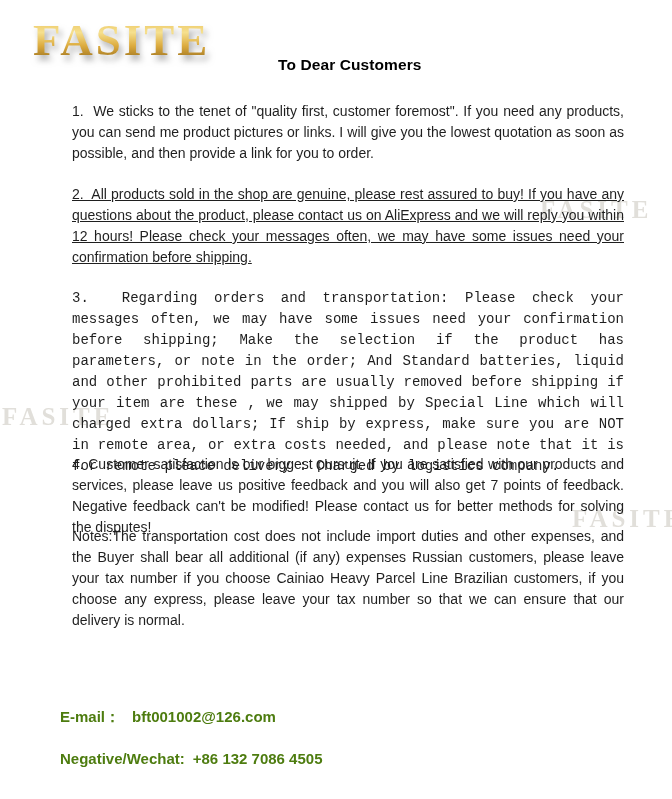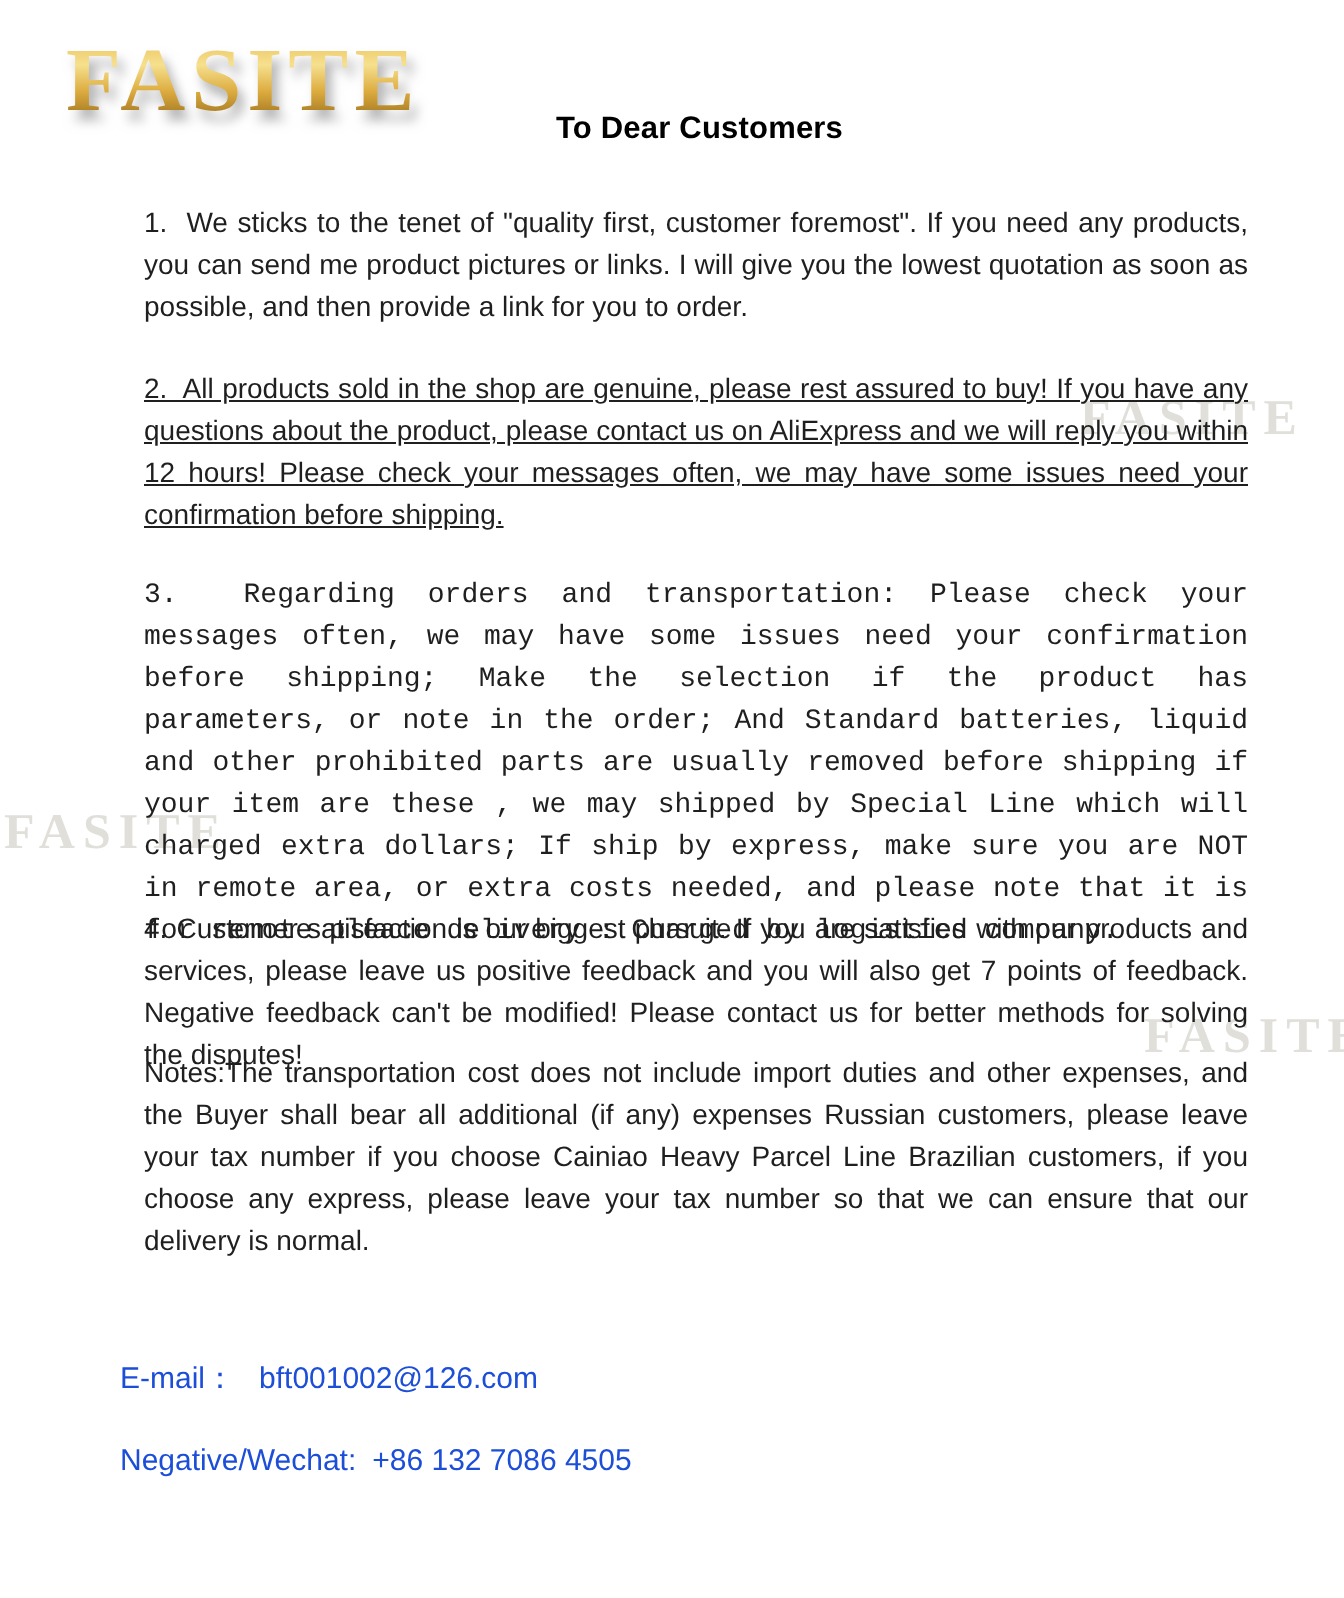--- a/index.html
+++ b/index.html
@@ -49,22 +49,22 @@
     z-index:2;
   }
   #p1{top:89px;}
   #p2{top:172px;text-decoration:underline;}
   #p3{top:276px;font-family:Liberation Mono, monospace;}
   #p4{top:442px;}
   #p5{top:514px;}
   
   .contact-line{
     position:absolute;left:60px;
-    font-size:15px;font-weight:400;color:#1d4ed8;
-    z-index:2;white-space:nowrap;
+    font-size:15px;font-weight:700;color:#4d7c0f;
+    z-index:2;white-space:nowrap;margin-top:28px;
   }
   #email-line{top:680px;}
   #whatsapp-line{top:722px;}
   .contact-value{margin-left:8px;}
   #email-line .contact-value{margin-left:12px;}
   
   .watermark{
     position:absolute;
     font-family:"Liberation Serif", serif;
     font-weight:700;

